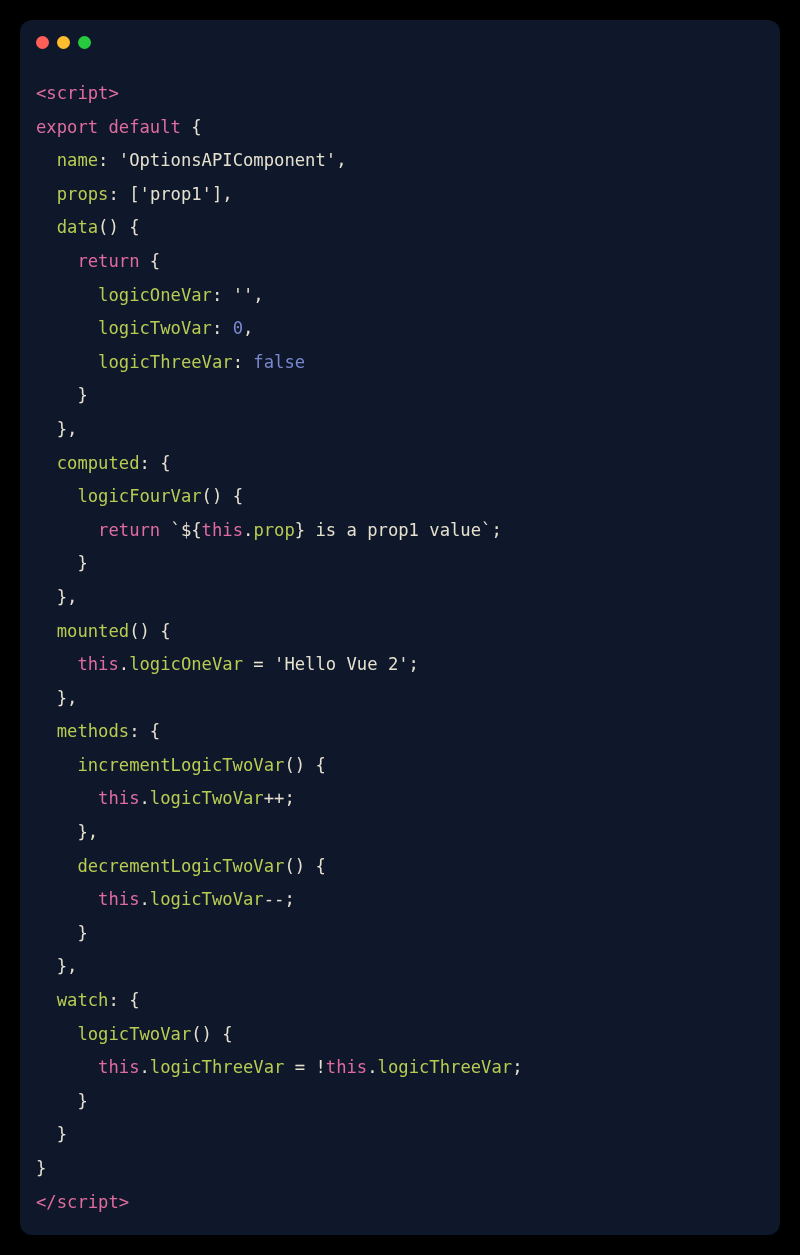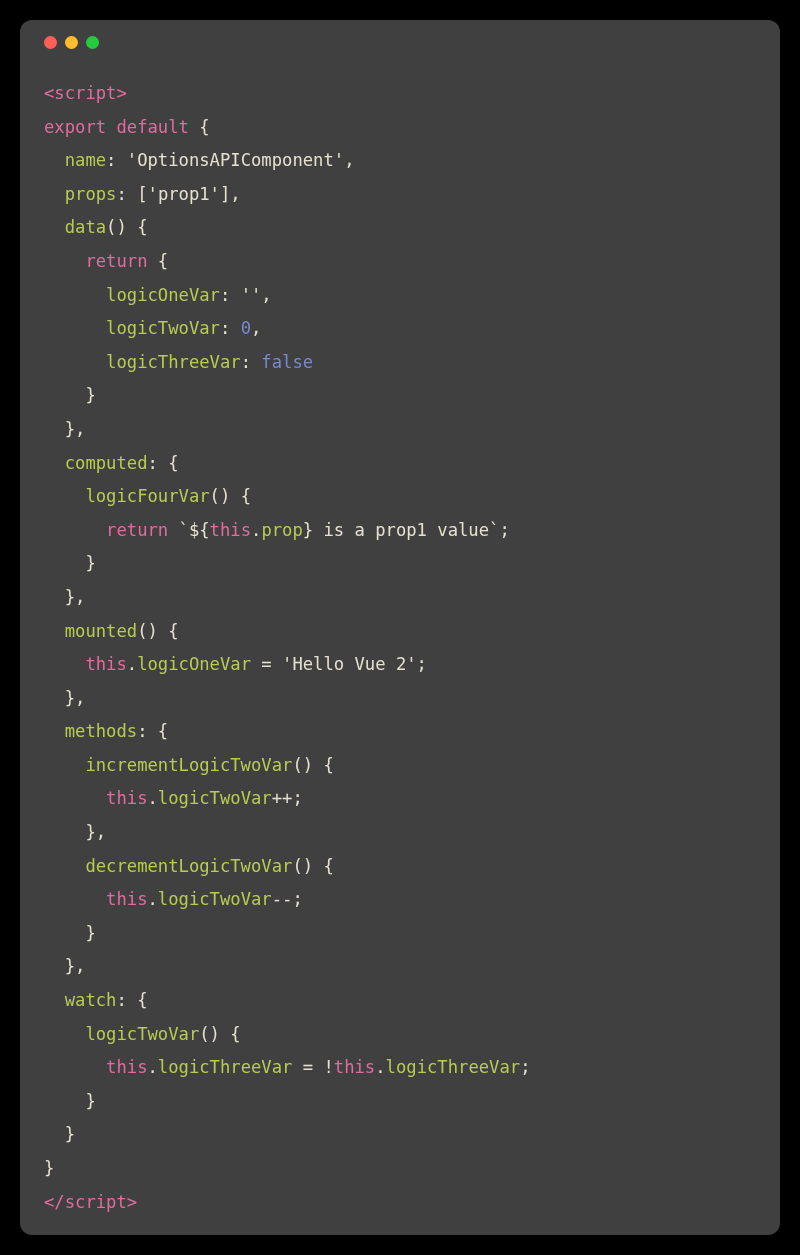--- a/index.html
+++ b/index.html
@@ -11,28 +11,27 @@
   body {
     background: #000000;
     width: 800px;
     height: 1255px;
     overflow: hidden;
     padding: 20px;
     font-family: "SF Mono", "Monaco", "Menlo", "DejaVu Sans Mono", "Consolas", monospace;
   }
 
   .window {
-    background: #404040;
+    background: #0f172a;
     border-radius: 12px;
     width: 100%;
     height: 100%;
     overflow: hidden;
     display: flex;
     flex-direction: column;
-    padding-left: 8px;
   }
 
   .titlebar {
     display: flex;
     gap: 8px;
     padding: 16px 16px 8px 16px;
     align-items: center;
   }
 
   .tb-btn {

